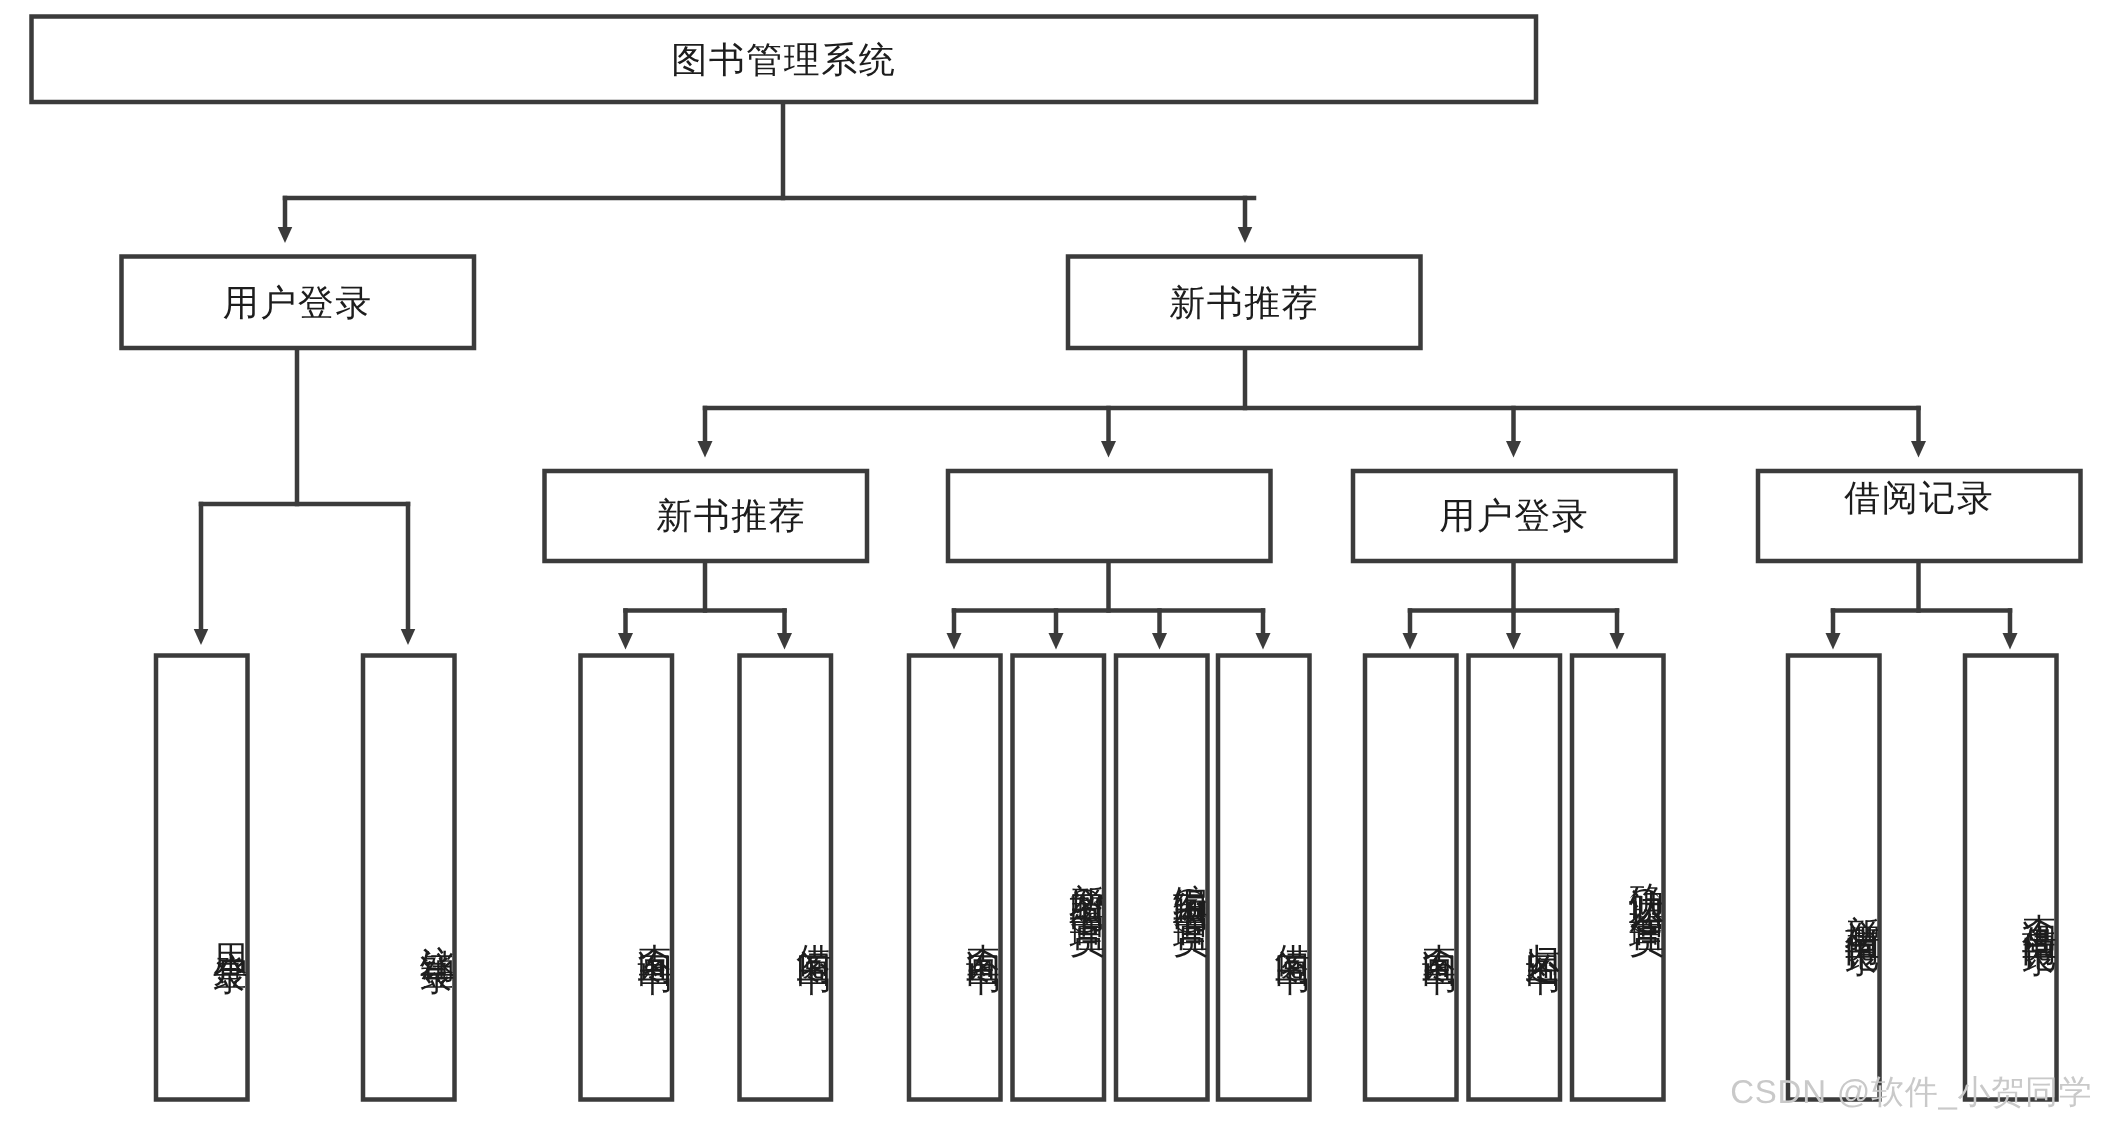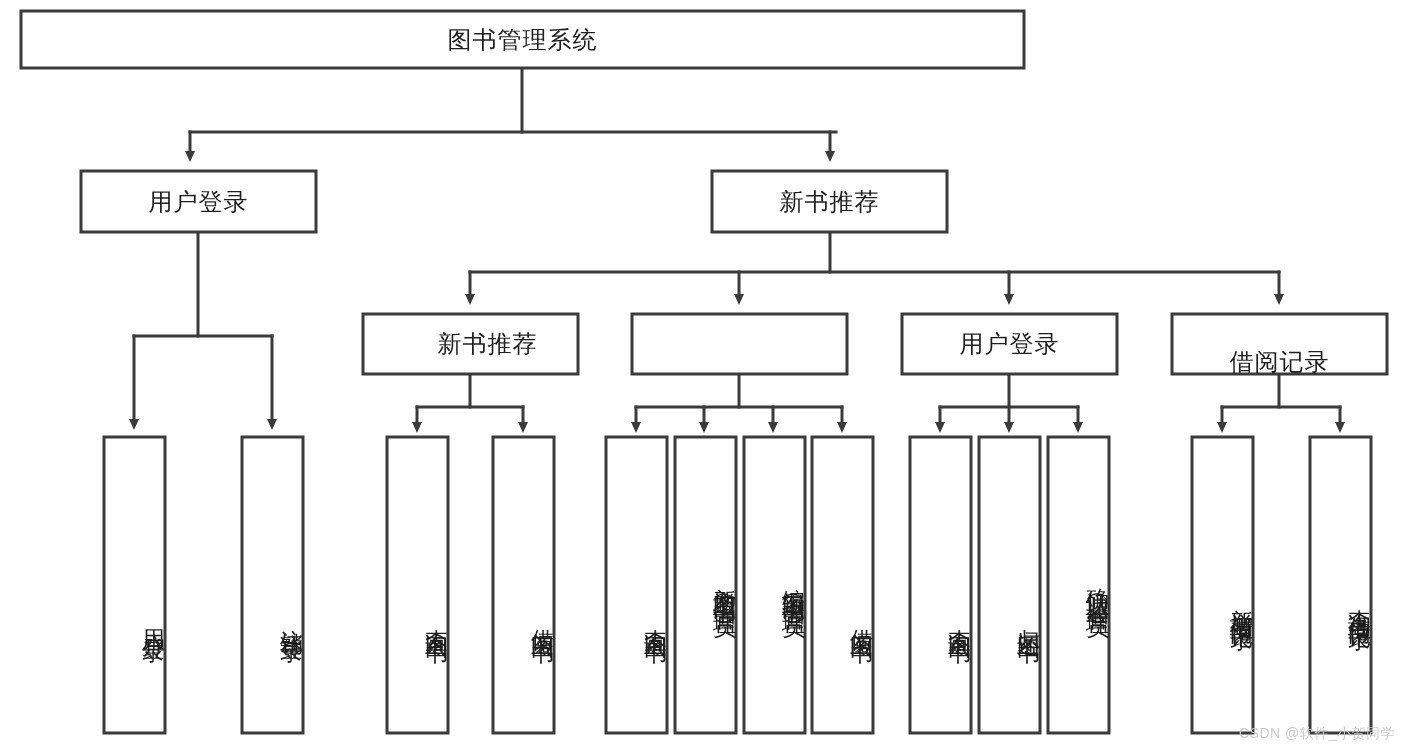--- a/index.html
+++ b/index.html
@@ -34,21 +34,21 @@
     color:#1d1d1d;
     letter-spacing:1px;
     white-space:nowrap;
     pointer-events:none;
   }
   #watermark{
     position:absolute;
     right:10px;
     bottom:4px;
     font-family:"Liberation Sans","DejaVu Sans",sans-serif;
-    font-size:14px;
+    font-size:22px;
     color:#c9c9c9;
     letter-spacing:0.5px;
     white-space:nowrap;
   }
 </style>
 </head>
 <body>
 
 <div id="stage">
 
@@ -138,21 +138,21 @@
     <rect class="node-rect" x="1310" y="437" width="61" height="296"></rect>
   </svg>
 
   <div class="hbox-text" style="left:21px;top:11px;width:1003px;height:57px;">图书管理系统</div>
 
   <div class="hbox-text" style="left:81px;top:171px;width:235px;height:61px;">用户登录</div>
   <div class="hbox-text" style="left:712px;top:171px;width:235px;height:61px;">新书推荐</div>
 
   <div class="hbox-text" style="left:363px;top:314px;width:215px;height:60px;padding-left:17px;">新书推荐</div>
   <div class="hbox-text" style="left:902px;top:314px;width:215px;height:60px;">用户登录</div>
-  <div class="hbox-text" style="left:1172px;top:332px;width:215px;height:60px;">借阅记录</div>
+  <div class="hbox-text" style="left:1172px;top:302px;width:215px;height:60px;">借阅记录</div>
 
   <div class="vert-text" style="left:104px;top:505px;width:61px;height:228px;">用户登录</div>
   <div class="vert-text" style="left:242px;top:505px;width:61px;height:228px;">注销登录</div>
   <div class="vert-text" style="left:387px;top:505px;width:61px;height:228px;">查询图书</div>
   <div class="vert-text" style="left:493px;top:505px;width:61px;height:228px;">借阅图书</div>
   <div class="vert-text" style="left:606px;top:505px;width:61px;height:228px;">查询图书</div>
   <div class="vert-text" style="left:675px;top:443px;width:61px;height:290px;">新增图书（管理员）</div>
   <div class="vert-text" style="left:744px;top:443px;width:61px;height:290px;">编辑图书（管理员）</div>
   <div class="vert-text" style="left:812px;top:505px;width:61px;height:228px;">借阅图书</div>
   <div class="vert-text" style="left:910px;top:505px;width:61px;height:228px;">查询图书</div>

